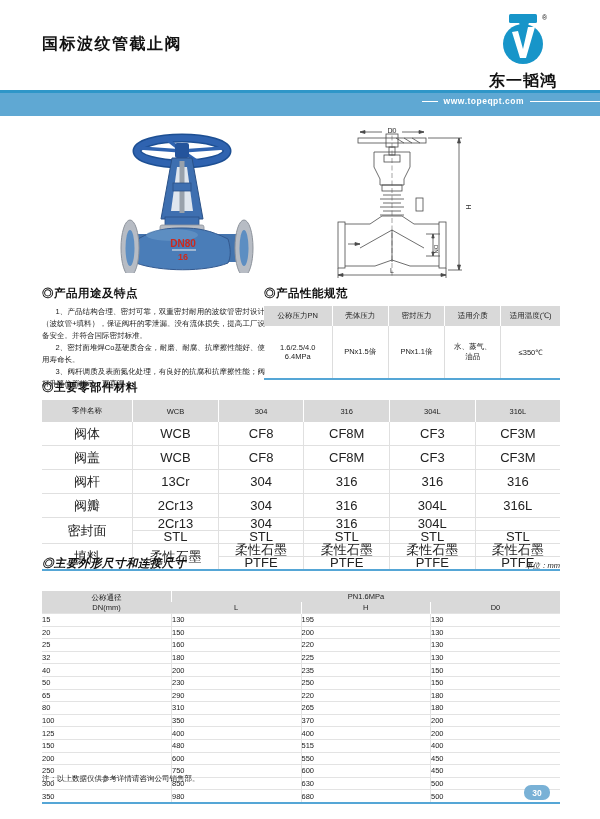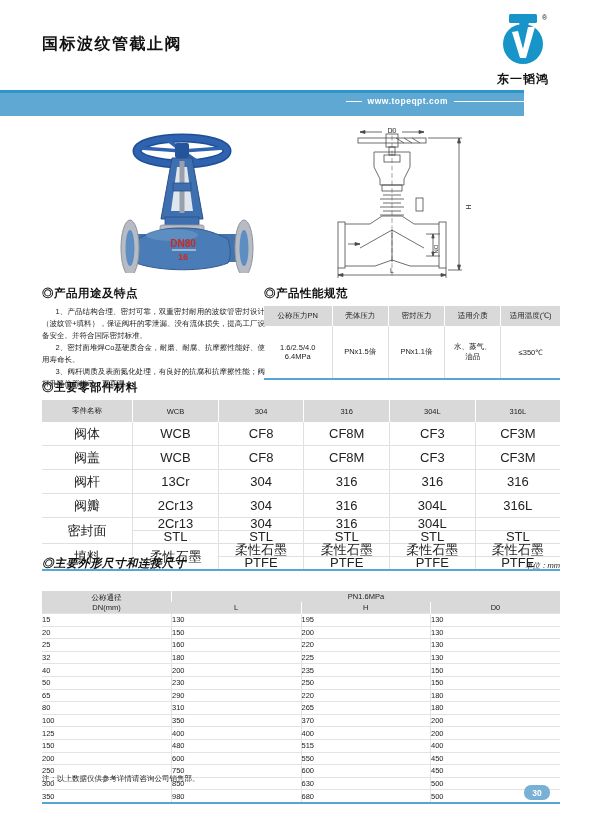--- a/index.html
+++ b/index.html
@@ -2,22 +2,22 @@
 <html><head>
 <meta charset="utf-8">
 <style>
   html,body{margin:0;padding:0;}
   body{width:600px;height:819px;background:#ffffff;font-family:"Liberation Sans",sans-serif;position:relative;overflow:hidden;}
   .page{position:absolute;inset:0;background:#fff;}
 
   
   .page-title{position:absolute;left:42px;top:34px;font-size:16px;font-weight:bold;color:#121212;letter-spacing:1.5px;}
   .logo-wrap{position:absolute;left:486px;top:12px;width:74px;text-align:center;}
-  .brand-name{font-size:12px;font-weight:bold;color:#111;margin-top:1px;letter-spacing:1px;}
-  .band{position:absolute;left:0;top:90px;width:524px;height:26px;background:#5fa8d3;border-top:3px solid #2e96c8;box-sizing:border-box;}
+  .brand-name{font-size:16px;font-weight:bold;color:#111;margin-top:1px;letter-spacing:1px;}
+  .band{position:absolute;left:0;top:90px;width:600px;height:26px;background:#5fa8d3;border-top:3px solid #2e96c8;box-sizing:border-box;}
   .web-row{position:absolute;right:0;top:3px;display:flex;align-items:center;color:#fff;}
   .web-rule{height:1px;background:#fff;}
   .web-rule.l{width:16px;margin-right:6px;}
   .web-rule.r{width:70px;margin-left:6px;}
   .website{font-size:8.5px;font-weight:bold;letter-spacing:.5px;}
 
   
   .valve-photo{position:absolute;left:110px;top:131px;}
   .valve-drawing{position:absolute;left:330px;top:122px;}
 

